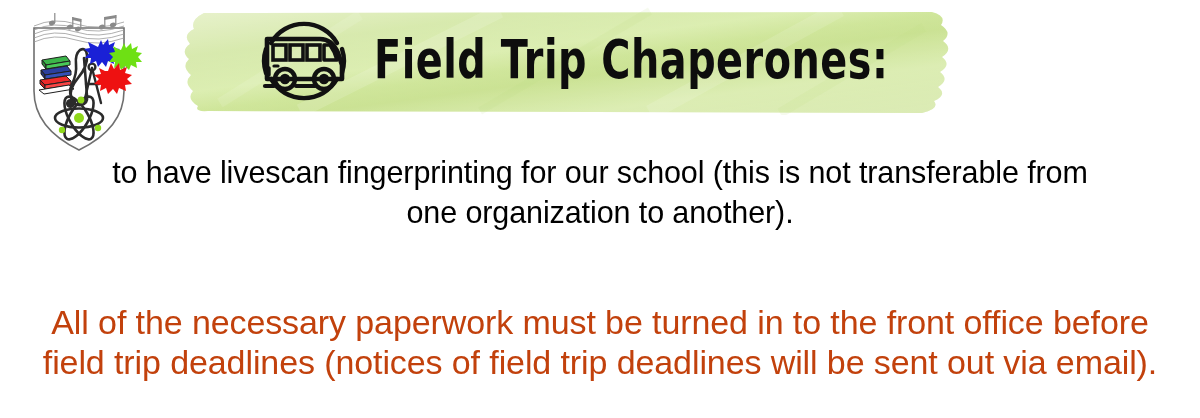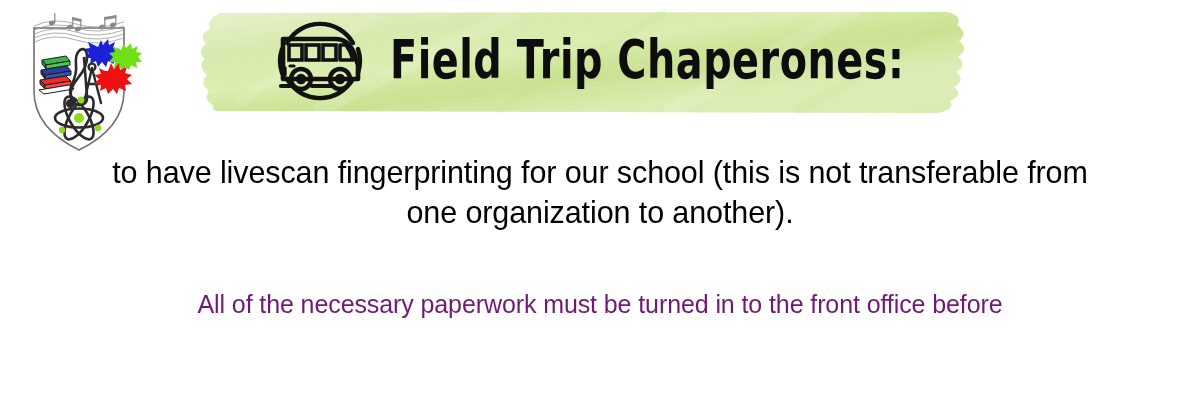--- a/index.html
+++ b/index.html
@@ -29,21 +29,21 @@
     left: 14px;
     top: 6px;
     width: 130px;
     height: 150px;
   }
   .crest svg { display: block; }
 
   
   .banner {
     position: absolute;
-    left: 196px;
+    left: 180px;
     top: 7px;
     width: 786px;
     height: 108px;
   }
   .banner-paint {
     position: absolute;
     inset: 0;
   }
   .banner-paint svg { display: block; width: 100%; height: 100%; }
 
@@ -91,23 +91,23 @@
 
   .para-black {
     top: 152px;
     color: #000000;
     font-size: 30.5px;
     line-height: 40px;
     letter-spacing: -0.1px;
   }
 
   .para-blue {
-    top: 284px;
-    color: #701a75;
-    font-size: 25px;
+    top: 302px;
+    color: #c2410c;
+    font-size: 34px;
     line-height: 40px;
     letter-spacing: -0.1px;
   }
 
   .para-line { display: block; white-space: nowrap; }
 </style>
 </head>
 <body>
 
 <div class="flyer">
@@ -265,15 +265,16 @@
     </div>
   </div>
 
   <div class="body-block para-black">
     <span class="para-line">to have livescan fingerprinting for our school (this is not transferable from</span>
     <span class="para-line">one organization to another).</span>
   </div>
 
   <div class="body-block para-blue">
     <span class="para-line">All of the necessary paperwork must be turned in to the front office before</span>
+    <span class="para-line">field trip deadlines (notices of field trip deadlines will be sent out via email).</span>
   </div>
 
 </div>
 
 </body></html>

